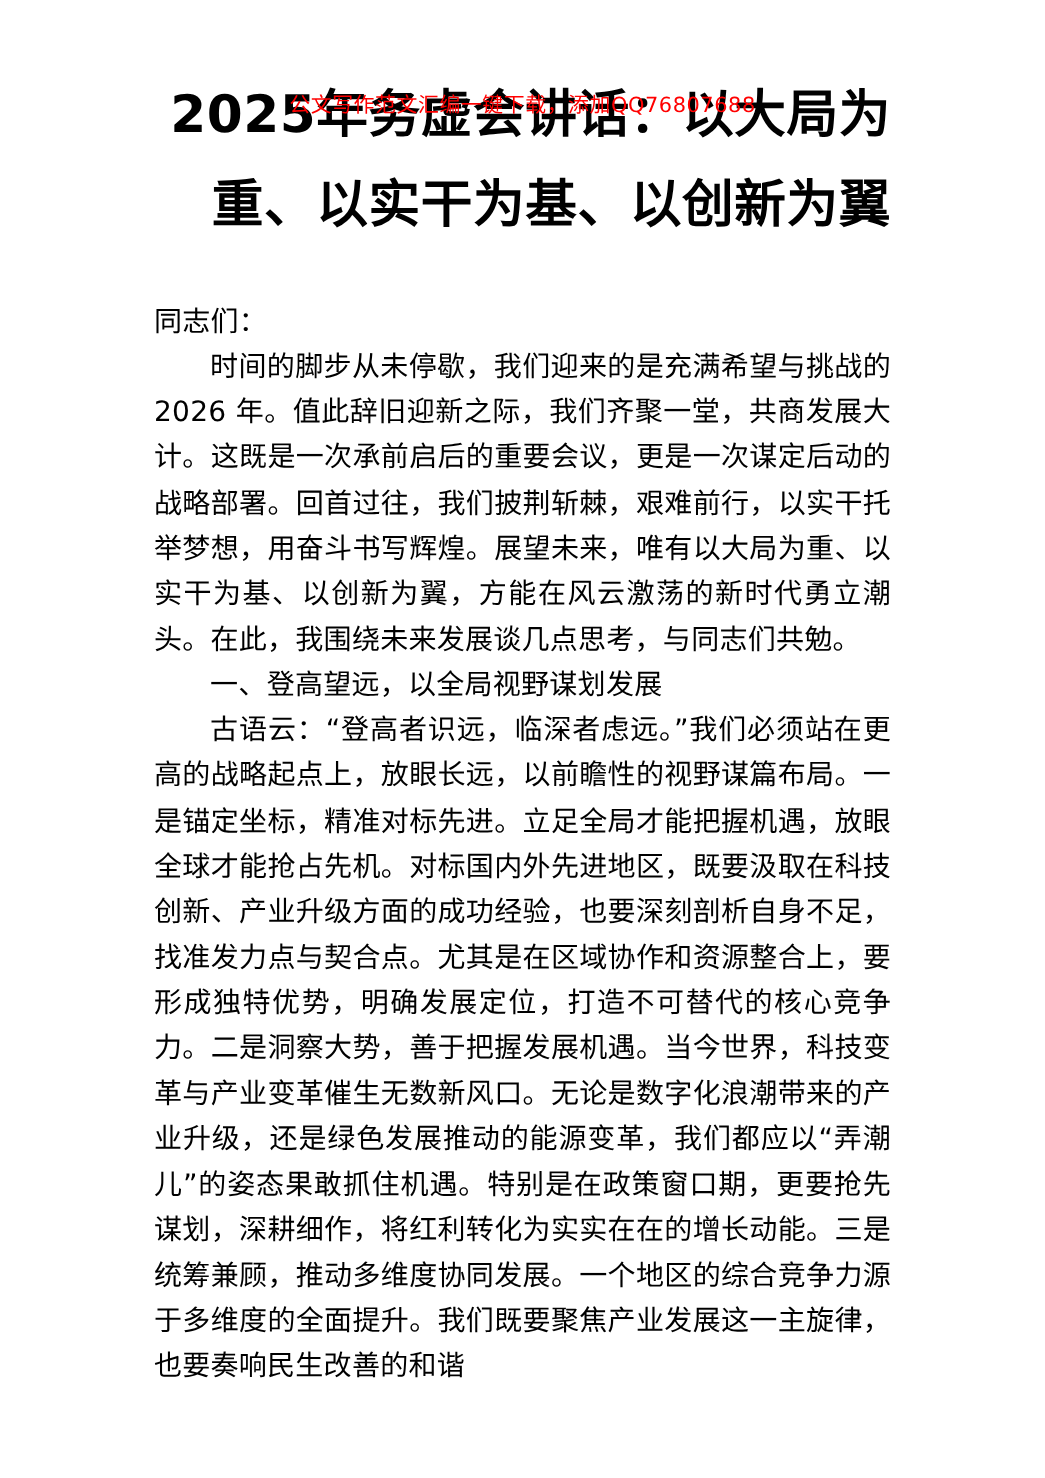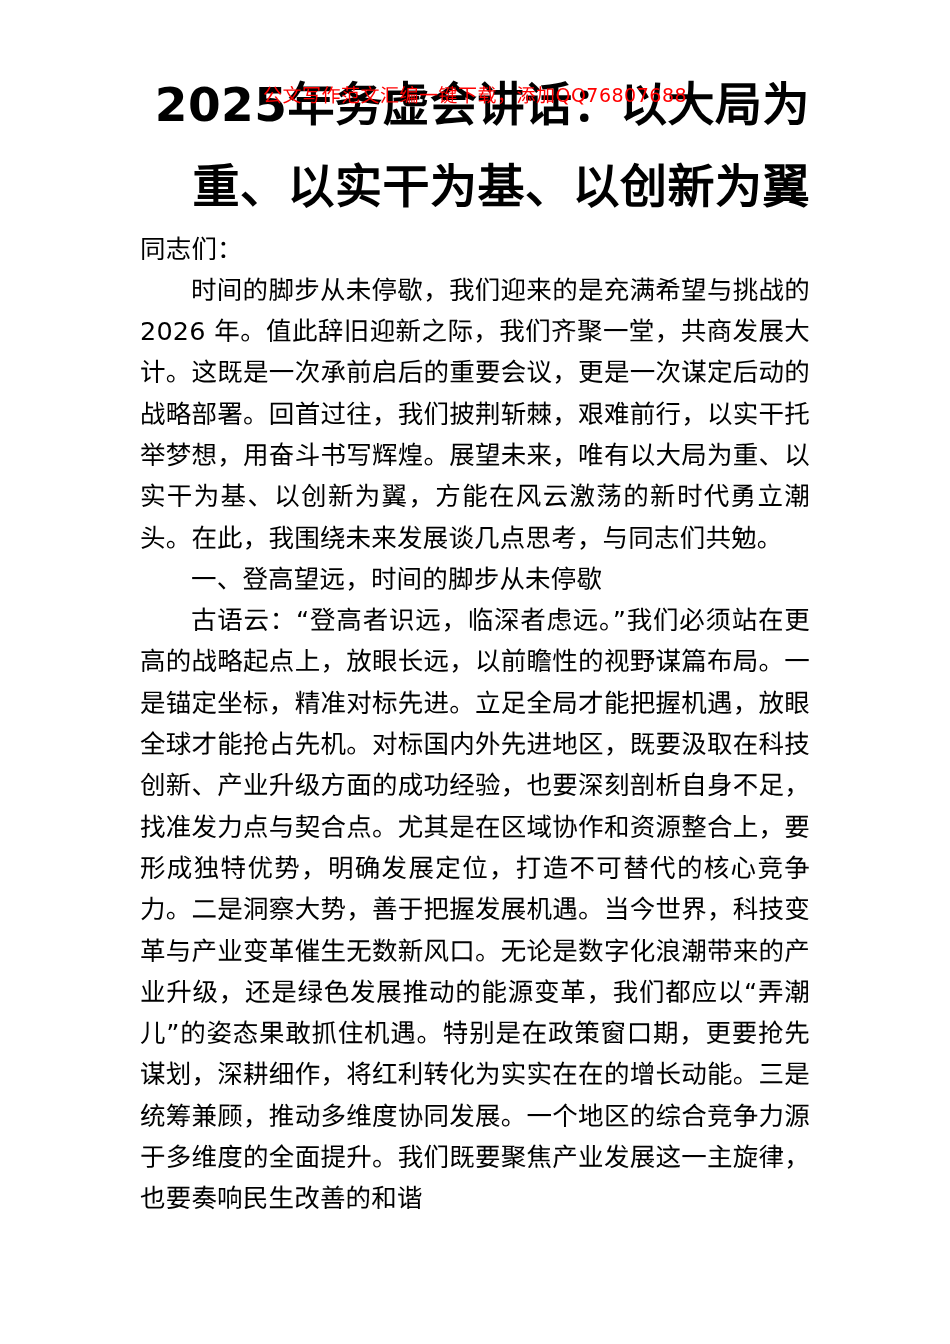--- a/index.html
+++ b/index.html
@@ -39,20 +39,21 @@
     margin: 0;
     padding-top: 64px;
     text-align: right;
     font-family: "DejaVu Sans", "Liberation Sans", sans-serif;
     font-weight: bold;
     font-size: 47px;
     line-height: 1.75;
     letter-spacing: 0.5px;
   }
   .body-text {
+    margin-top: 44px;
     font-family: "DejaVu Sans", "Liberation Sans", sans-serif;
     font-size: 25.5px;
     line-height: 1.62;
     text-align: justify;
     text-justify: inter-ideograph;
     letter-spacing: 0.2px;
   }
   .body-text p {
     margin: 0;
   }
@@ -65,17 +66,17 @@
 
 <div class="page">
 
   <div class="watermark">公文写作范文汇编一键下载，添加QQ76807688</div>
 
   <h1 class="doc-title">2025年务虚会讲话：以大局为重、以实干为基、以创新为翼</h1>
 
   <div class="body-text">
     <p>同志们：</p>
     <p class="indent-2">时间的脚步从未停歇，我们迎来的是充满希望与挑战的 2026 年。值此辞旧迎新之际，我们齐聚一堂，共商发展大计。这既是一次承前启后的重要会议，更是一次谋定后动的战略部署。回首过往，我们披荆斩棘，艰难前行，以实干托举梦想，用奋斗书写辉煌。展望未来，唯有以大局为重、以实干为基、以创新为翼，方能在风云激荡的新时代勇立潮头。在此，我围绕未来发展谈几点思考，与同志们共勉。</p>
-    <p class="indent-2">一、登高望远，时间的脚步从未停歇</p>
+    <p class="indent-2">一、登高望远，以全局视野谋划发展</p>
     <p class="indent-2">古语云：“登高者识远，临深者虑远。”我们必须站在更高的战略起点上，放眼长远，以前瞻性的视野谋篇布局。一是锚定坐标，精准对标先进。立足全局才能把握机遇，放眼全球才能抢占先机。对标国内外先进地区，既要汲取在科技创新、产业升级方面的成功经验，也要深刻剖析自身不足，找准发力点与契合点。尤其是在区域协作和资源整合上，要形成独特优势，明确发展定位，打造不可替代的核心竞争力。二是洞察大势，善于把握发展机遇。当今世界，科技变革与产业变革催生无数新风口。无论是数字化浪潮带来的产业升级，还是绿色发展推动的能源变革，我们都应以“弄潮儿”的姿态果敢抓住机遇。特别是在政策窗口期，更要抢先谋划，深耕细作，将红利转化为实实在在的增长动能。三是统筹兼顾，推动多维度协同发展。一个地区的综合竞争力源于多维度的全面提升。我们既要聚焦产业发展这一主旋律，也要奏响民生改善的和谐</p>
   </div>
 
 </div>
 
 </body></html>

